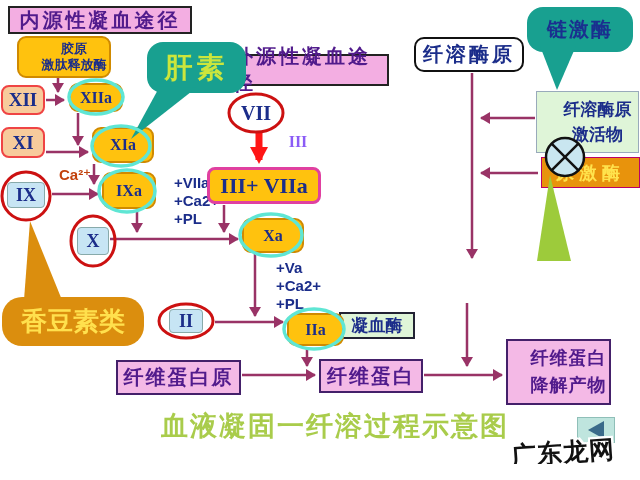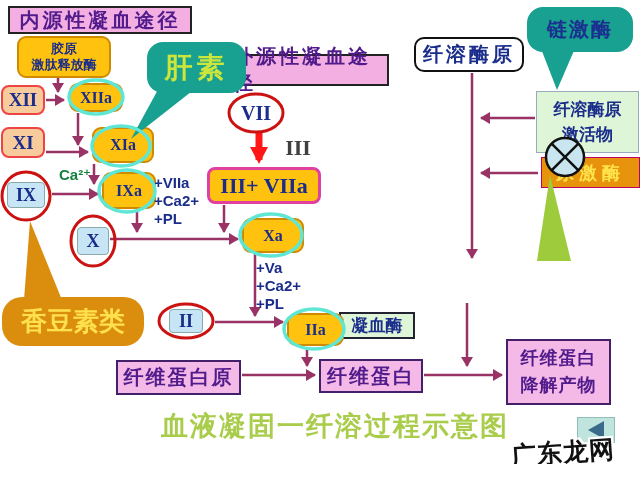--- a/index.html
+++ b/index.html
@@ -3,21 +3,21 @@
 <meta charset="utf-8">
 <style>
   html,body{margin:0;padding:0;background:#fff;}
   #stage{position:relative;width:640px;height:464px;background:#ffffff;overflow:hidden;
          font-family:"Liberation Sans","DejaVu Sans",sans-serif;}
   svg.layer{position:absolute;left:0;top:0;width:640px;height:480px;}
   #layer-arrows{z-index:1;}
   #layer-over{z-index:6;pointer-events:none;}
   .bx{position:absolute;box-sizing:border-box;display:flex;align-items:center;justify-content:center;
       font-weight:bold;z-index:2;}
-  .col{flex-direction:column;line-height:1.25;}
+  .col{flex-direction:column;line-height:1.25;padding-left:20px;}
   .serif{font-family:"Liberation Serif","DejaVu Serif",serif;border-radius:12px;}
   .navy{color:#1B2D8A;}
 
   
   .hdr{background:#F3AEE2;border:2px solid #222;color:#511B8C;font-size:20px;letter-spacing:3px;}
   .hdr-int{left:8px;top:6px;width:184px;height:28px;}
   .hdr-ext{left:231px;top:54px;width:158px;height:32px;z-index:2;}
 
   
   .peach{background:#F7CB9C;border:2px solid #ef4444;border-radius:8px;font-size:19px;}
@@ -35,22 +35,22 @@
   .box-f10a{left:242px;top:218px;width:62px;height:35px;}
   .box-f2{left:169px;top:309px;width:34px;height:24px;}
   .box-f2a{left:287px;top:313px;width:57px;height:33px;z-index:3;}
   .box-complex{left:207px;top:167px;width:114px;height:37px;background:#FFC20E;
                border:3px solid #E040A0;border-radius:8px;font-size:22px;}
 
   
   .cof{align-items:flex-start;justify-content:flex-start;color:#1B2D8A;font-size:15px;line-height:18px;}
   .cof1{left:154px;top:174px;width:56px;height:58px;}
   .cof2{left:256px;top:259px;width:56px;height:58px;}
-  .lbl-ca{left:55px;top:165px;width:40px;height:20px;color:#15803d;font-size:15px;}
-  .lbl-iii{left:282px;top:128px;width:32px;height:28px;color:#404040;font-size:22px;margin-top:6px;}
+  .lbl-ca{left:55px;top:165px;width:40px;height:20px;color:#c2410c;font-size:15px;}
+  .lbl-iii{left:282px;top:128px;width:32px;height:28px;color:#8b5cf6;font-size:16px;}
   .lbl-f7{left:232px;top:96px;width:48px;height:34px;font-size:20px;}
 
   
   .pink{background:#F4B9E6;border:2px solid #44206A;color:#511B8C;font-size:20px;letter-spacing:2px;}
   .box-fibrinogen{left:116px;top:360px;width:125px;height:35px;}
   .box-fibrin{left:319px;top:359px;width:104px;height:34px;}
   .box-fdp{left:506px;top:339px;width:105px;height:66px;font-size:18px;letter-spacing:1px;line-height:27px;}
 
   
   .wbox{background:#fff;border:2px solid #111;border-radius:10px;color:#1B2D8A;font-size:20px;letter-spacing:3px;}

